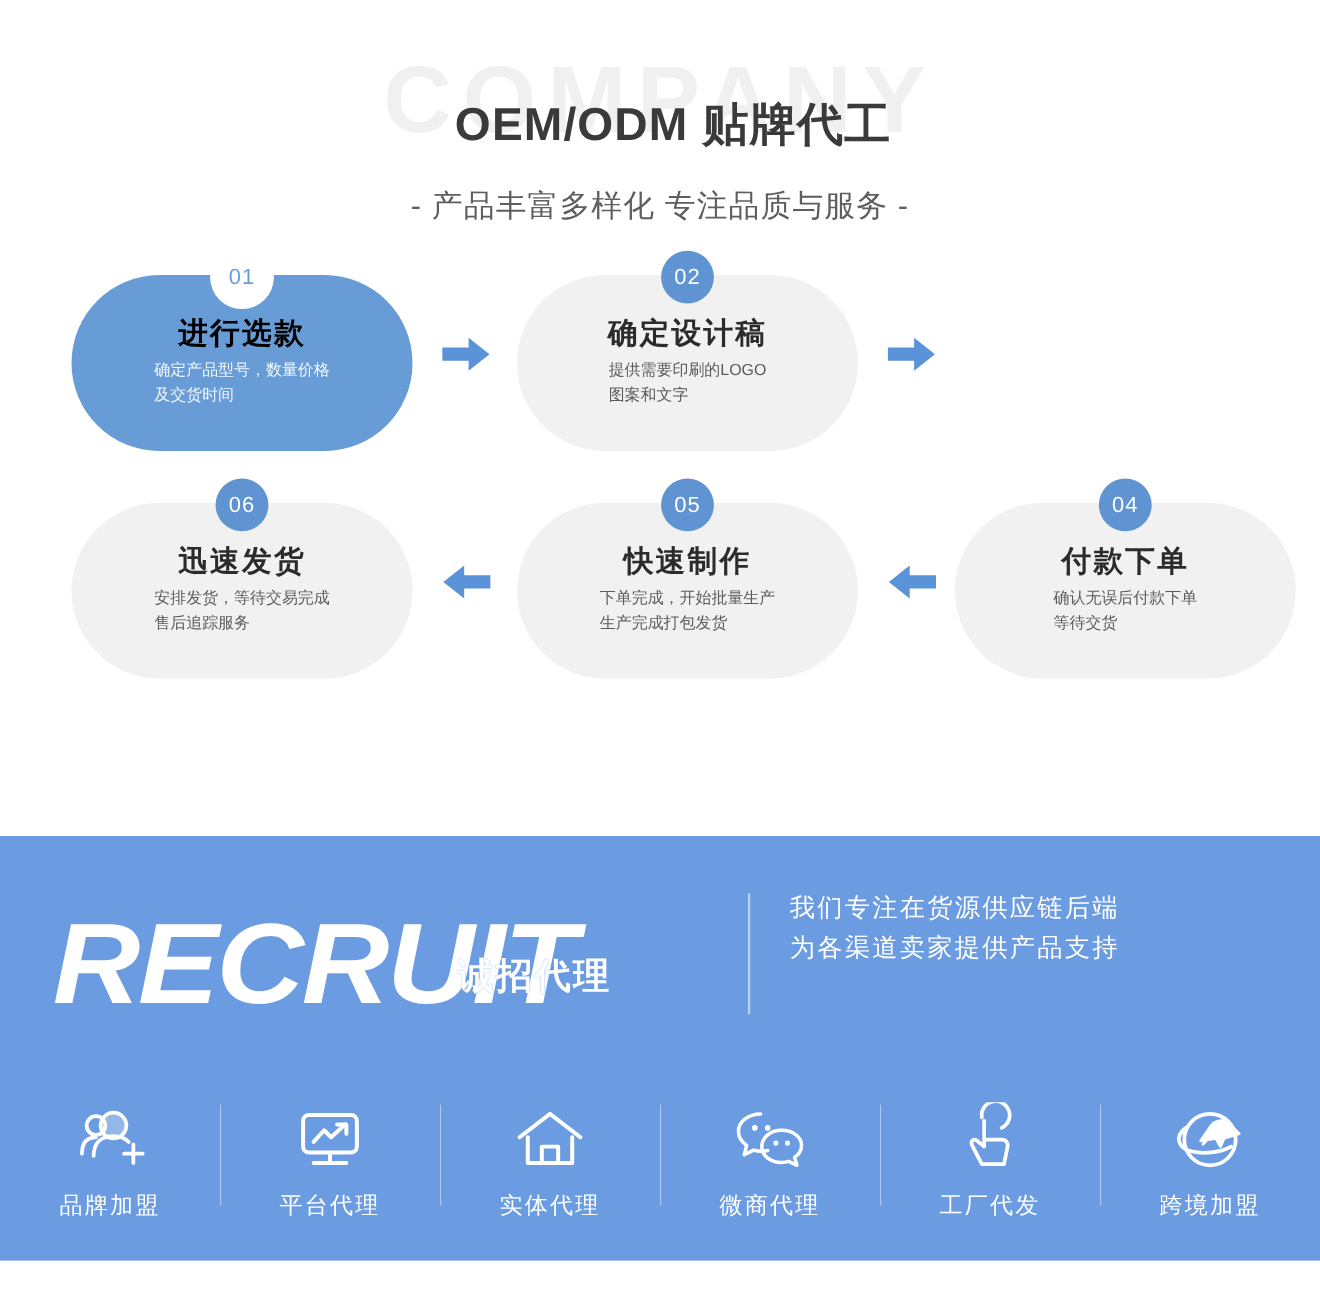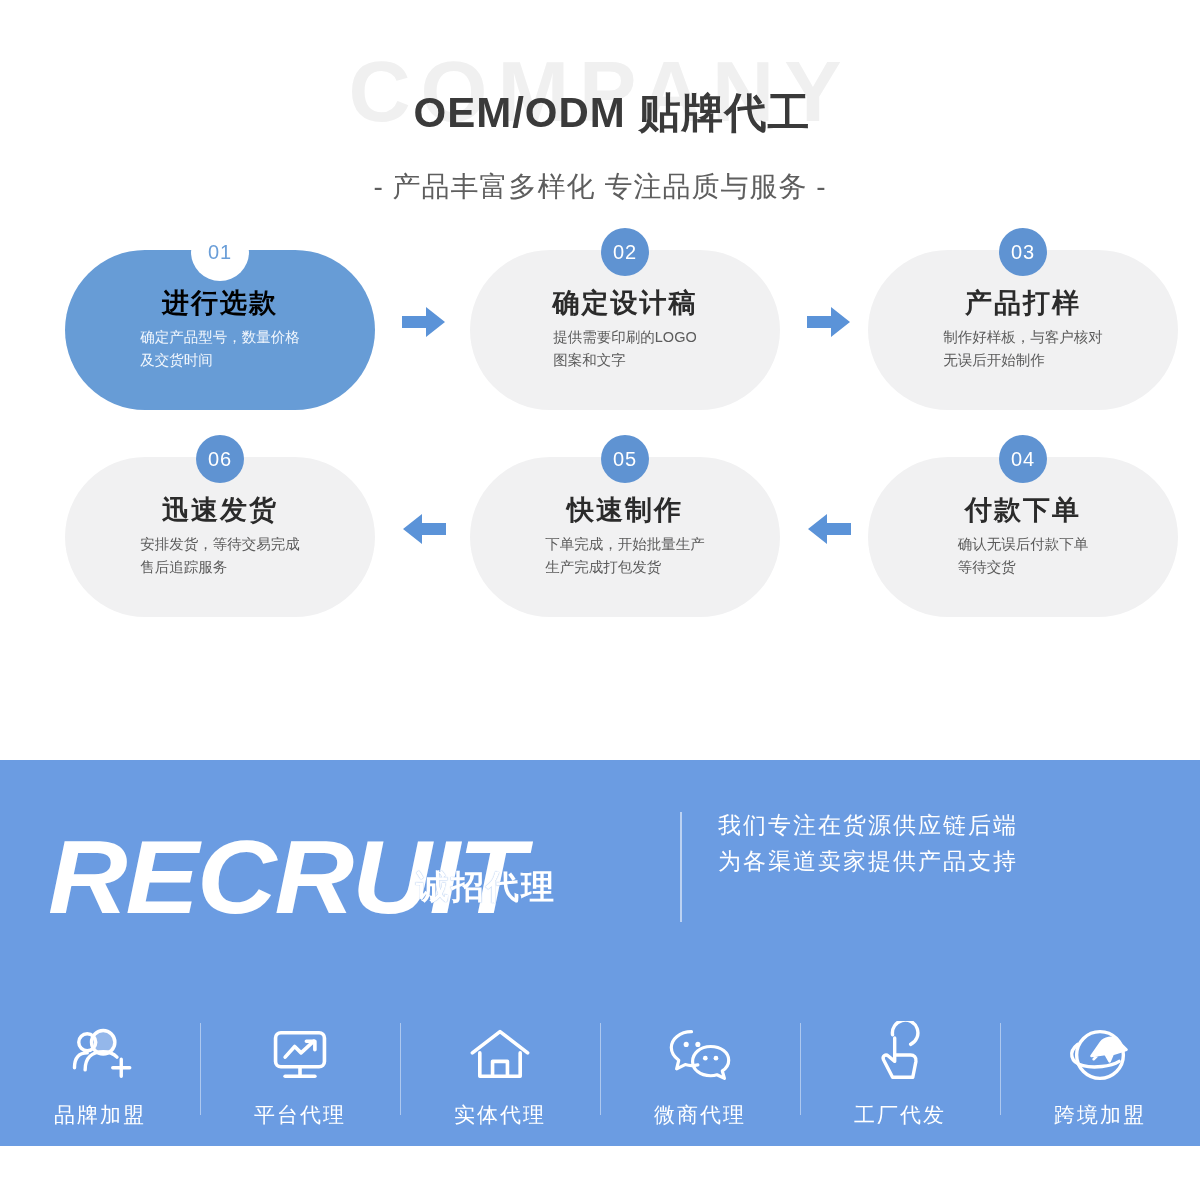--- a/index.html
+++ b/index.html
@@ -111,21 +111,21 @@
   }
   .slogan {
     position: absolute; left: 718px; top: 48px;
     color: #ffffff; font-size: 23px; line-height: 1.55;
     letter-spacing: 2px;
   }
 
   
   .icon-strip {
     position: absolute; left: 0; top: 238px; width: 1200px; height: 150px;
-    display: flex; align-items: center;
+    display: flex; align-items: flex-start;
   }
   .icon-cell {
     position: relative;
     flex: 1 1 0;
     display: flex; flex-direction: column;
     align-items: center; justify-content: flex-start;
   }
   .icon-cell + .icon-cell::before {
     content: "";
     position: absolute; left: 0; top: 6px;
@@ -180,28 +180,20 @@
           <div>图案和文字</div>
         </div>
       </div>
 
       <div class="arrow" style="left:787px; top:75px;">
         <svg viewBox="0 0 44 34">
             <path d="M0 11 L24 11 L24 2 L43 17 L24 32 L24 23 L0 23 Z" fill="#5b93d8"></path>
           </svg>
       </div>
 
-      <div class="card" style="left:848px; top:20px;">
-        <div class="badge">03</div>
-        <div class="c-title">产品打样</div>
-        <div class="c-desc">
-          <div>制作好样板，与客户核对</div>
-          <div>无误后开始制作</div>
-        </div>
-      </div>
     </div>
 
     <div class="row">
 
       <div class="card" style="left:45px; top:22px;">
         <div class="badge">06</div>
         <div class="c-title">迅速发货</div>
         <div class="c-desc">
           <div>安排发货，等待交易完成</div>
           <div>售后追踪服务</div>

